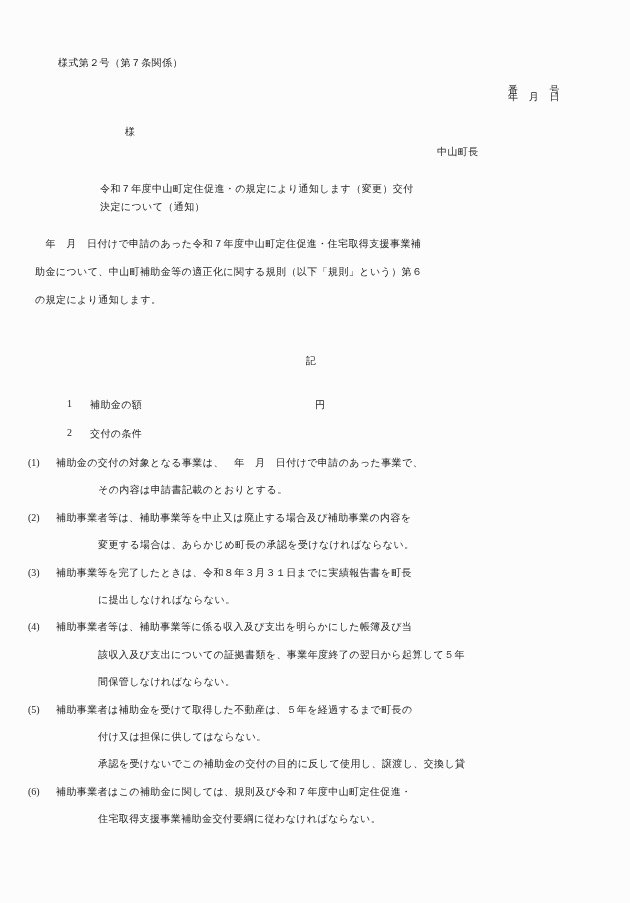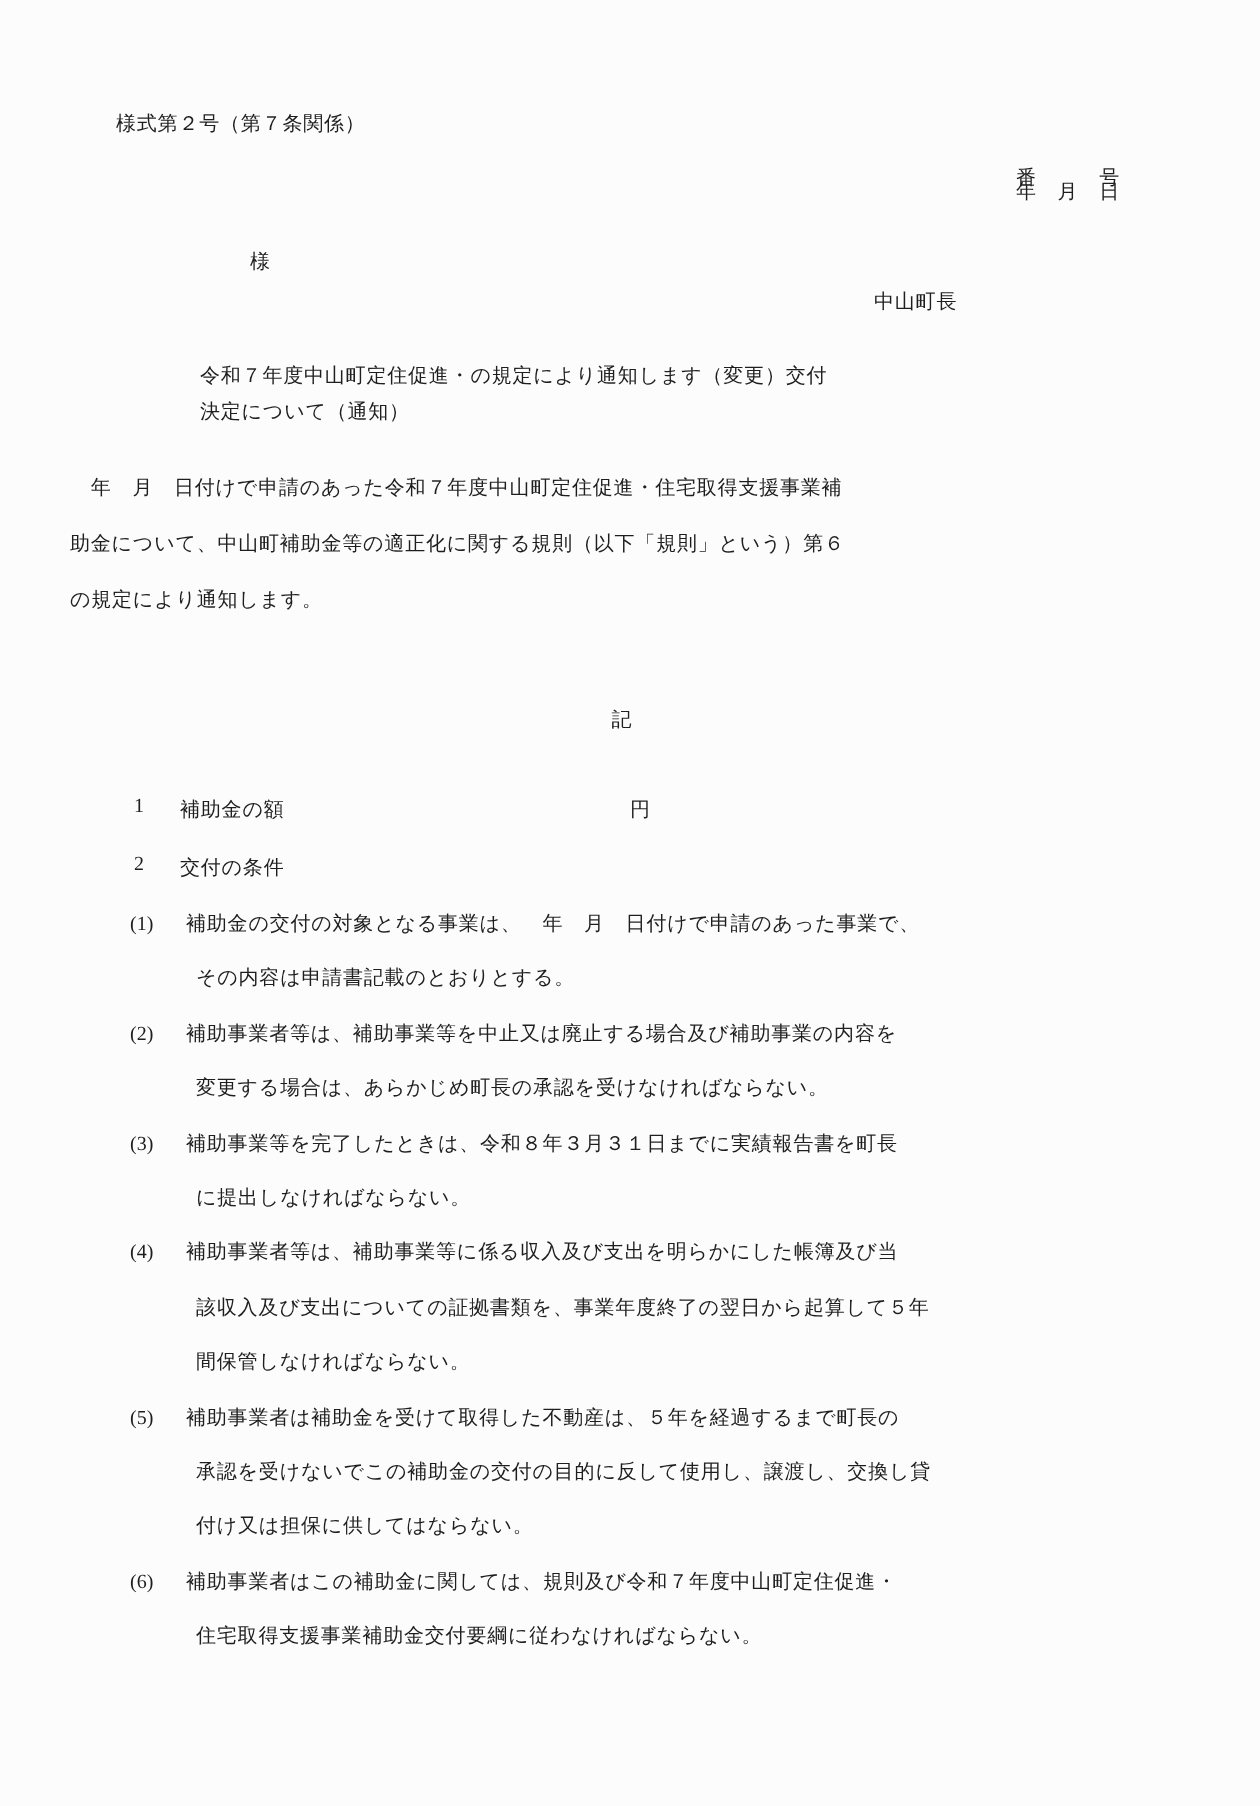--- a/index.html
+++ b/index.html
@@ -34,20 +34,21 @@
     white-space: nowrap;
   }
   .body-par {
     position: absolute;
     left: 35px;
     top: 231px;
     line-height: 28px;
   }
   .body-par div {
     white-space: nowrap;
+    font-family: Liberation Mono, monospace;
   }
   .ki-line {
     position: absolute;
     left: 0;
     top: 350px;
     width: 622px;
     text-align: center;
     line-height: 1;
     padding-top: 6px;
     box-sizing: border-box;
@@ -65,21 +66,21 @@
   .cond-head-row { top: 427px; }
   .conditions {
     position: absolute;
     left: 0;
     top: 449px;
     width: 630px;
     line-height: 27.4px;
   }
   .cond-line {
     white-space: nowrap;
-    padding-left: 65px;
+    padding-left: 28px;
   }
   .cond-line.cont {
     padding-left: 98px;
   }
   .marker {
     display: inline-block;
     width: 28px;
     letter-spacing: 0;
   }
 </style>
@@ -141,22 +142,22 @@
 
     <div class="cond-line">
       <span class="marker">(4)</span><span>補助事業者等は、補助事業等に係る収入及び支出を明らかにした帳簿及び当</span>
     </div>
     <div class="cond-line cont">該収入及び支出についての証拠書類を、事業年度終了の翌日から起算して５年</div>
     <div class="cond-line cont">間保管しなければならない。</div>
 
     <div class="cond-line">
       <span class="marker">(5)</span><span>補助事業者は補助金を受けて取得した不動産は、５年を経過するまで町長の</span>
     </div>
+    <div class="cond-line cont">付け又は担保に供してはならない。</div>
     <div class="cond-line cont">承認を受けないでこの補助金の交付の目的に反して使用し、譲渡し、交換し貸</div>
-    <div class="cond-line cont">付け又は担保に供してはならない。</div>
 
     <div class="cond-line">
       <span class="marker">(6)</span><span>補助事業者はこの補助金に関しては、規則及び令和７年度中山町定住促進・</span>
     </div>
     <div class="cond-line cont">住宅取得支援事業補助金交付要綱に従わなければならない。</div>
 
   </div>
 
 </div>
 

